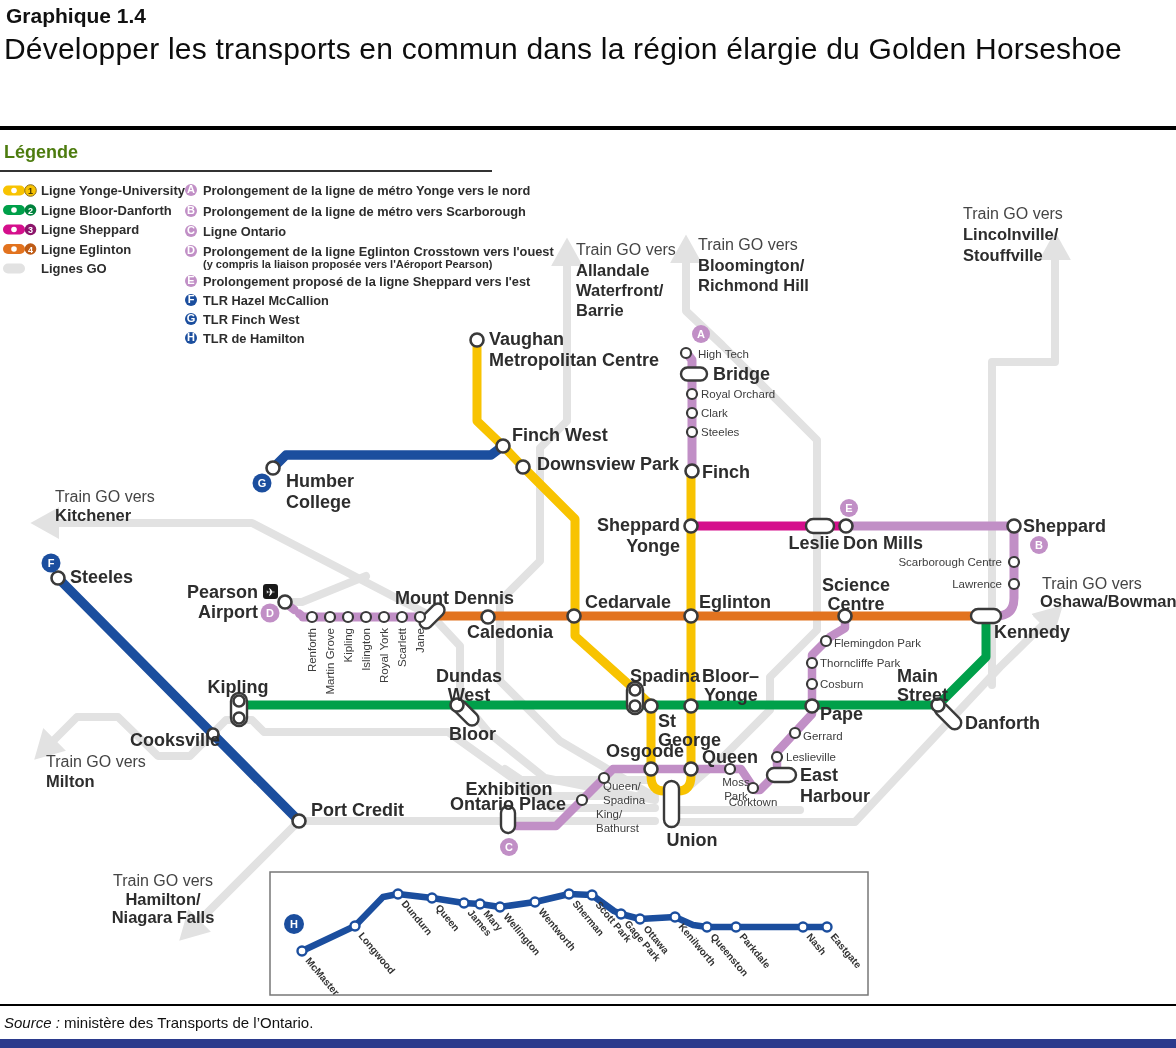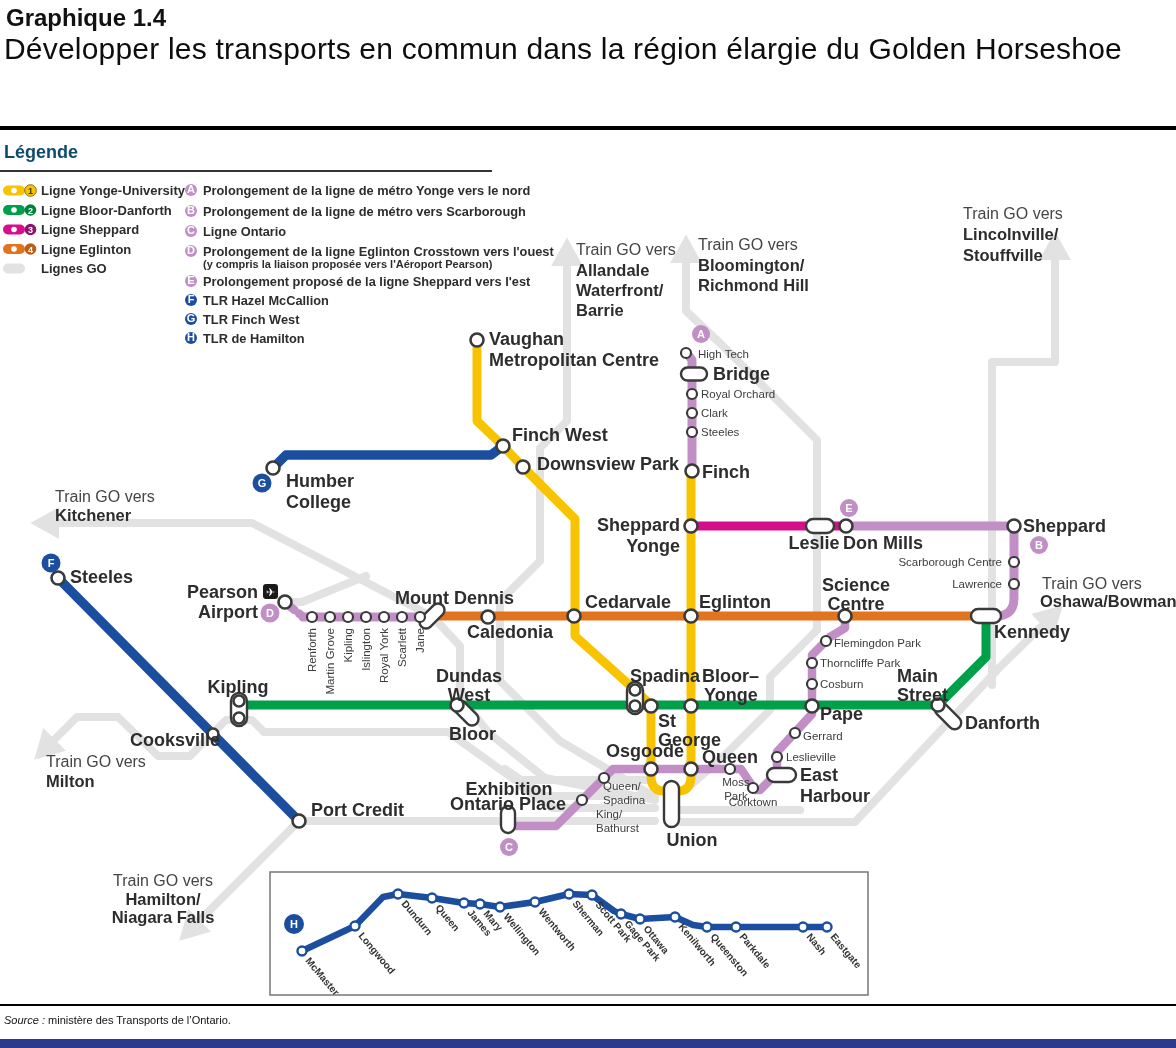--- a/index.html
+++ b/index.html
@@ -1,25 +1,25 @@
 <!DOCTYPE html>
 <html><head>
 <meta charset="utf-8">
 <style>
   html,body{margin:0;padding:0;background:#fff;}
   #page{position:relative;width:1176px;height:1048px;background:#fff;overflow:hidden;
         font-family:"Liberation Sans",sans-serif;}
-  .kicker{position:absolute;left:6px;top:4px;font-size:24px;font-weight:bold;color:#111;}
+  .kicker{position:absolute;left:6px;top:4px;font-size:21px;font-weight:bold;color:#111;}
   .title{position:absolute;left:4px;top:30px;width:1170px;font-size:30px;line-height:1.25;
          font-weight:normal;color:#0d0d0d;letter-spacing:.2px;}
   .title-rule{position:absolute;left:0;top:126px;width:1176px;height:4px;background:#000;}
-  .legend-head{position:absolute;left:4px;top:142px;font-size:18px;font-weight:bold;color:#0c4a6e;}
+  .legend-head{position:absolute;left:4px;top:142px;font-size:18px;font-weight:bold;color:#4d7c0f;}
   .legend-rule{position:absolute;left:0;top:170px;width:492px;height:2px;background:#333;}
   .src-rule{position:absolute;left:0;top:1004px;width:1176px;height:2px;background:#000;}
-  .source{position:absolute;left:4px;top:1014px;font-size:11px;color:#111;}
+  .source{position:absolute;left:4px;top:1014px;font-size:15px;color:#111;}
   .source .pfx{font-style:italic;}
   .bottombar{position:absolute;left:0;top:1039px;width:1176px;height:9px;}
   svg{position:absolute;left:0;top:0;}
   text{font-family:"Liberation Sans",sans-serif;}
   .lb{font-size:18px;font-weight:bold;fill:#2d2d2d;}
   .ls{font-size:11.5px;fill:#3d3d3d;}
   .lgo{font-size:16px;fill:#454545;}
   .lgod{font-size:16.5px;font-weight:bold;fill:#2d2d2d;}
   .bt{font-size:11px;font-weight:bold;fill:#fff;text-anchor:middle;}
   .leg1{font-size:13px;font-weight:bold;fill:#2d2d2d;}

